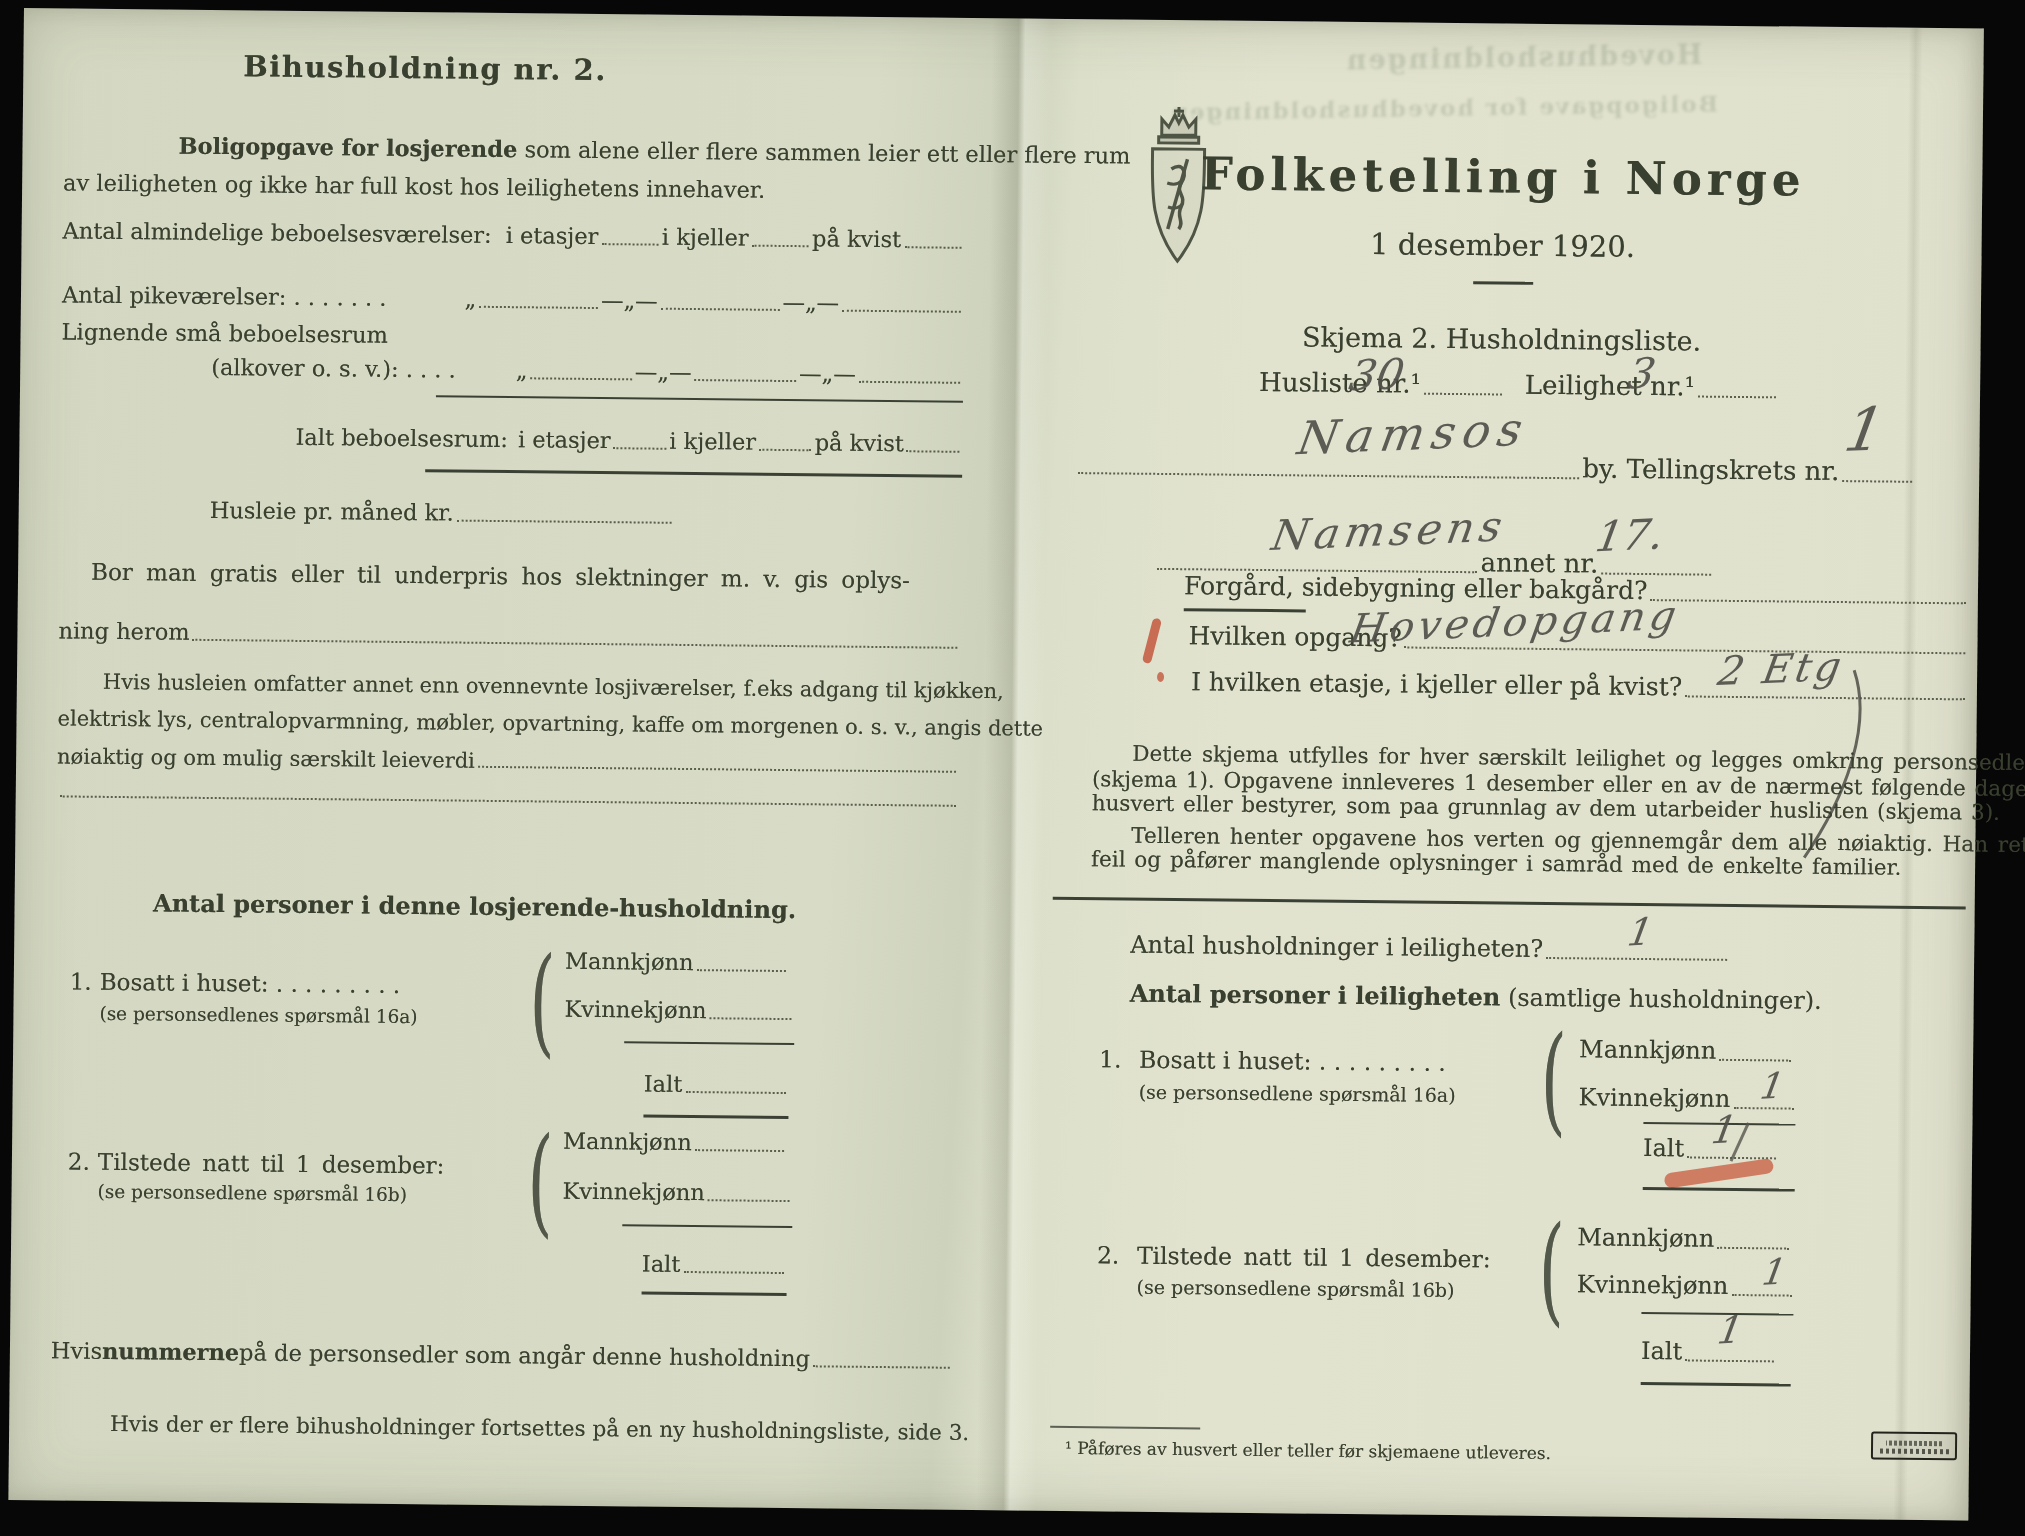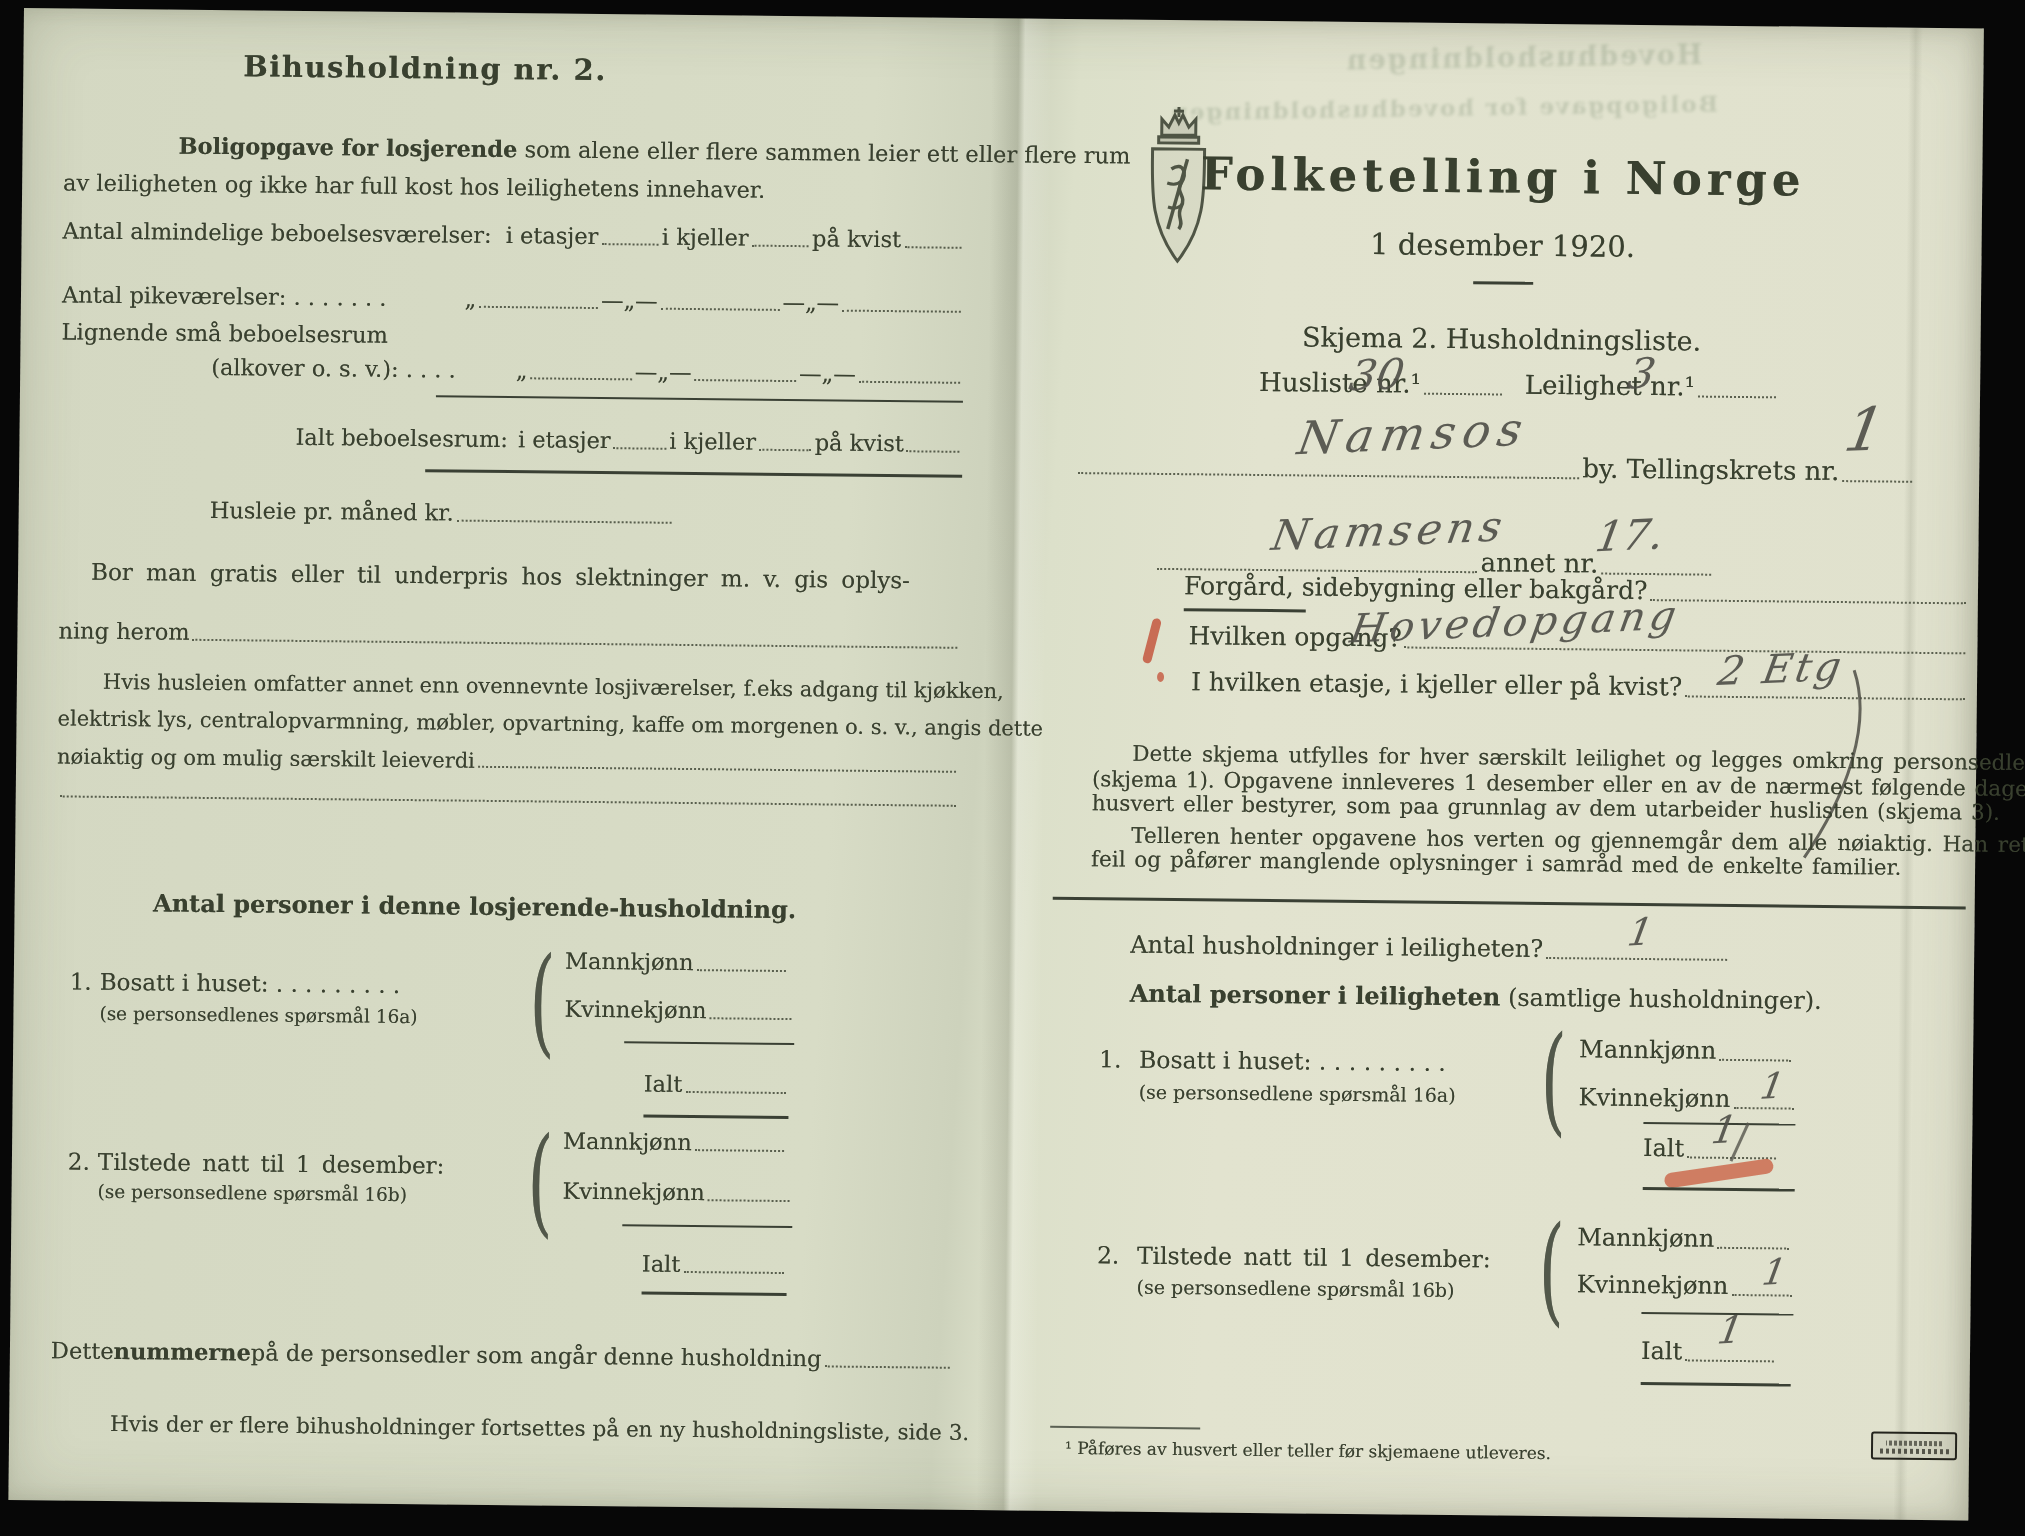--- a/index.html
+++ b/index.html
@@ -147,21 +147,21 @@
       <span class="fill"></span>
     </div>
     <div class="el rule" style="left:611px;top:1210px;width:170px;"></div>
     <div class="el row t" style="left:631px;top:1237px;width:145px;">
       <span>Ialt</span>
       <span class="fill"></span>
     </div>
     <div class="el rule" style="left:631px;top:1277px;width:145px;height:3px;"></div>
 
     <div class="el row t" style="left:41px;top:1330px;width:902px;">
-      <span>Dette </span>
+      <span>Hvis </span>
       <span class="b">nummerne</span>
       <span> på de personsedler som angår denne husholdning</span>
       <span class="fill"></span>
     </div>
 
     <div class="el t" style="left:101px;top:1403px;font-size:21.5px;">Hvis der er flere bihusholdninger fortsettes på en ny husholdningsliste, side 3.</div>
   </section>
 
   <section style="position:absolute;inset:0;">
 

